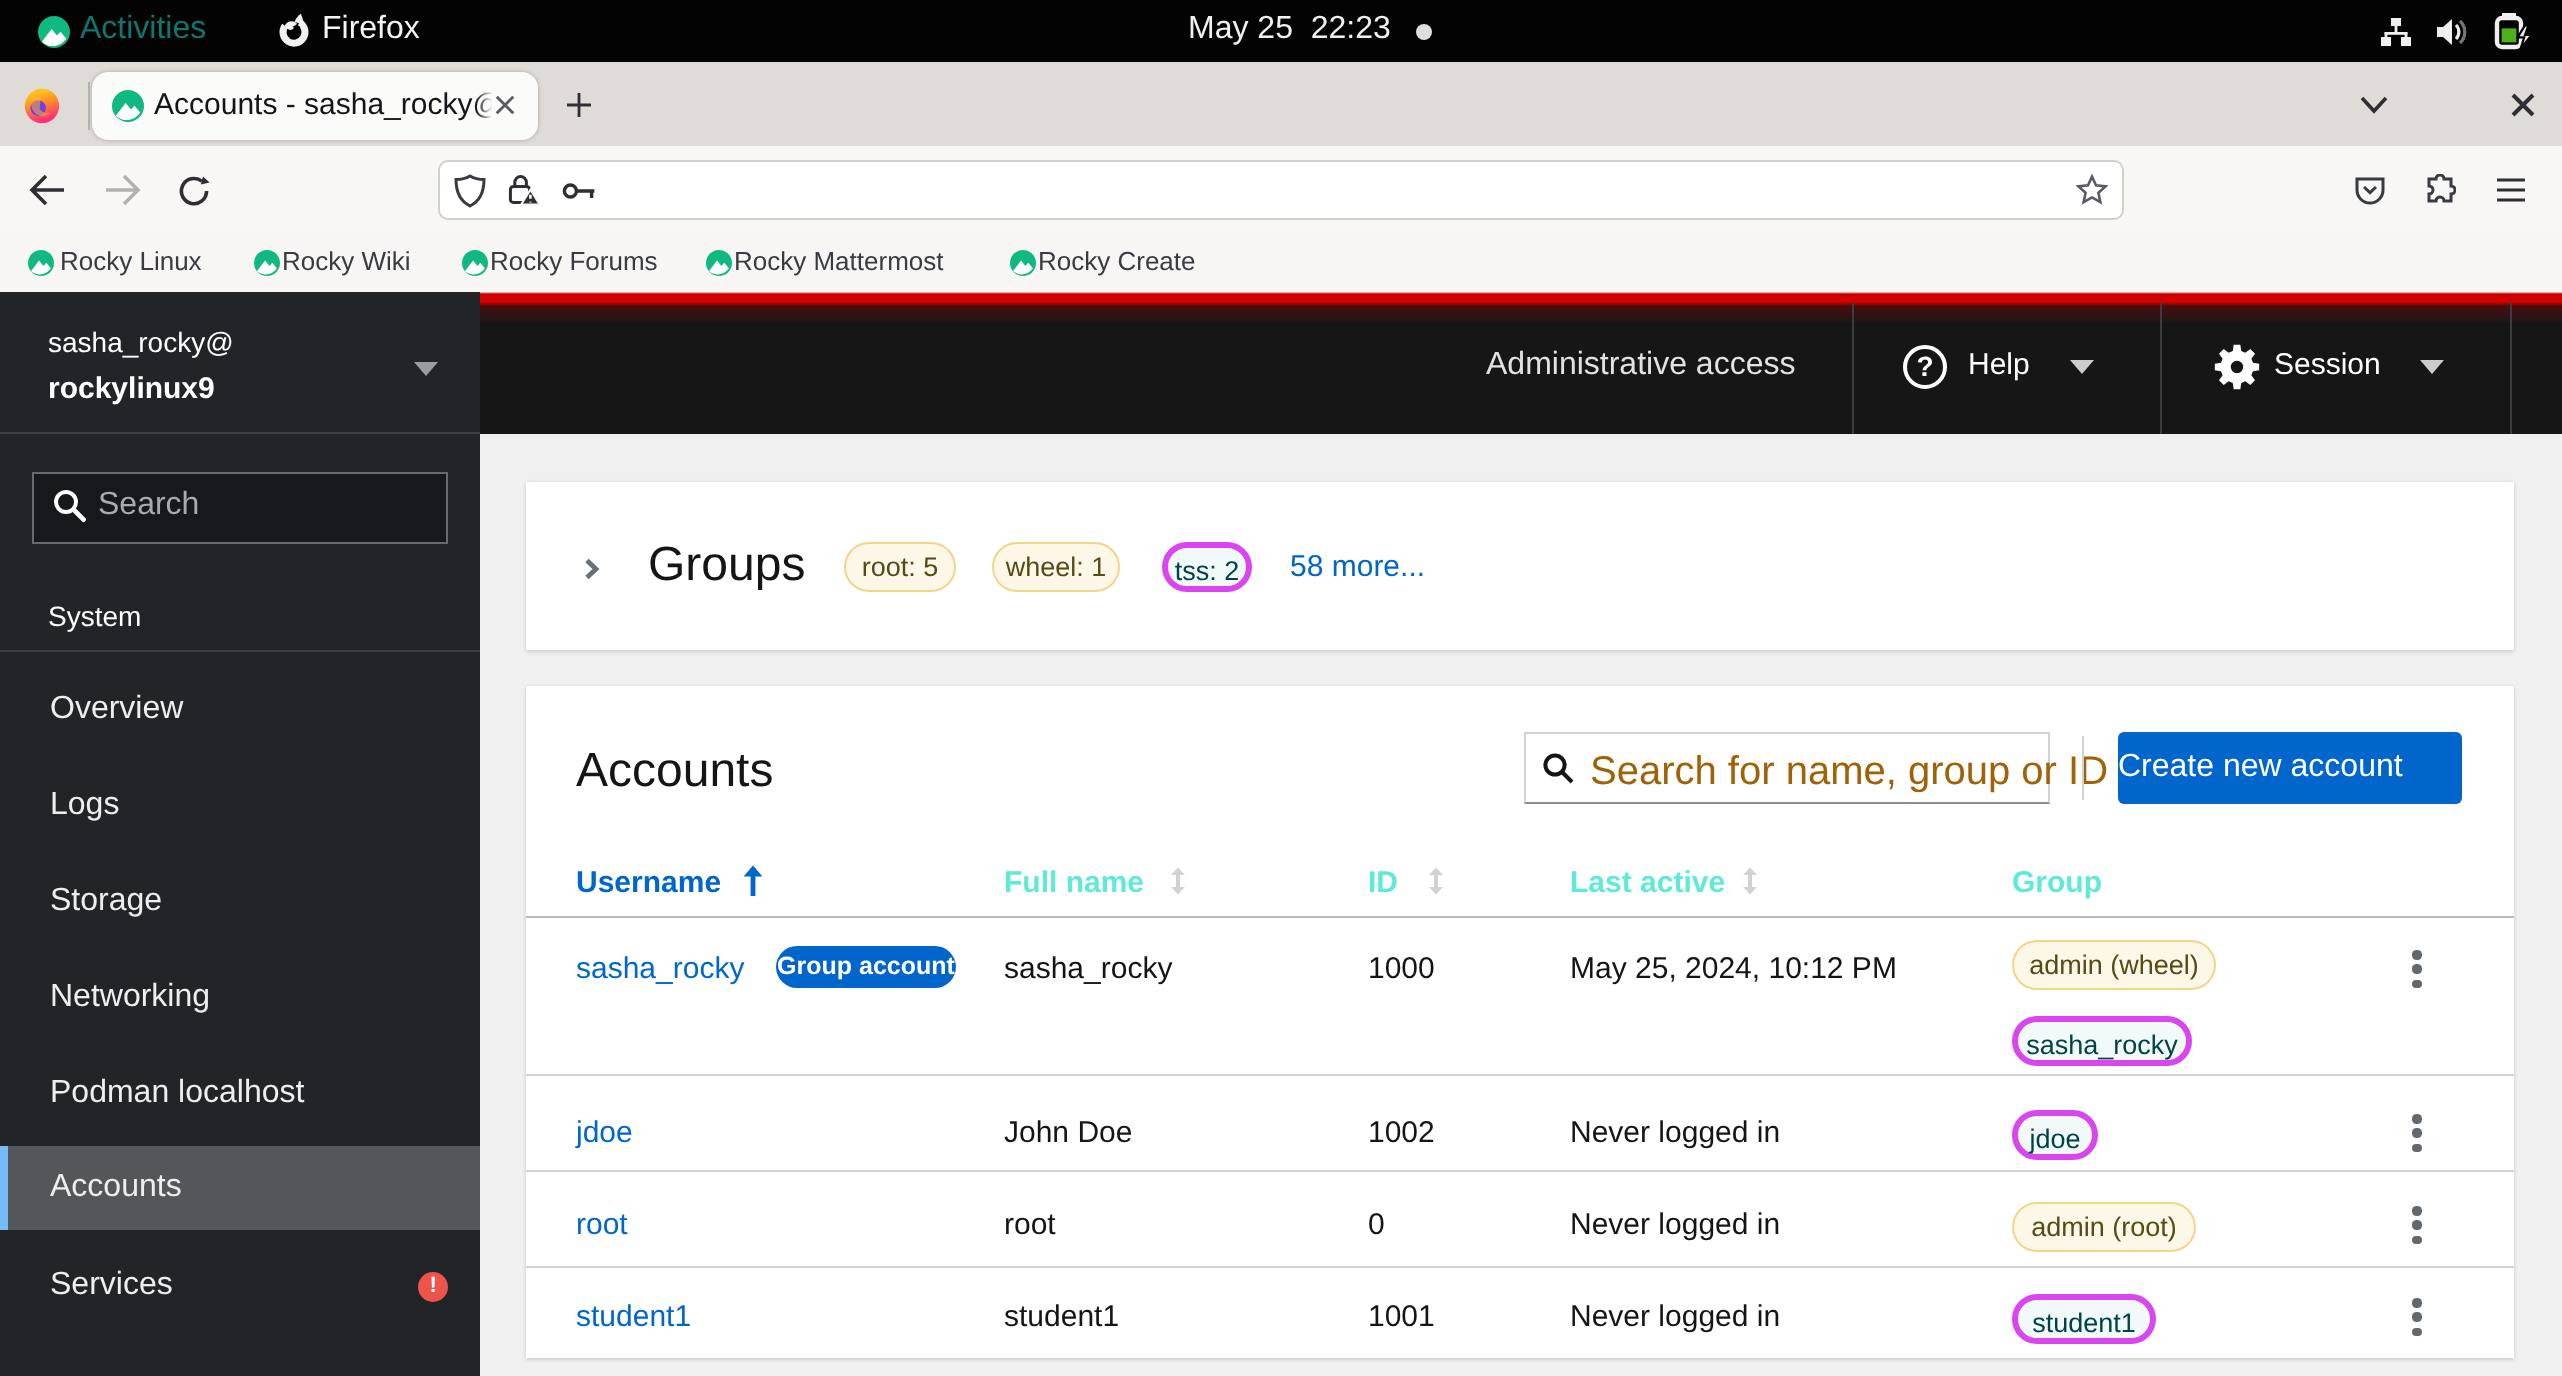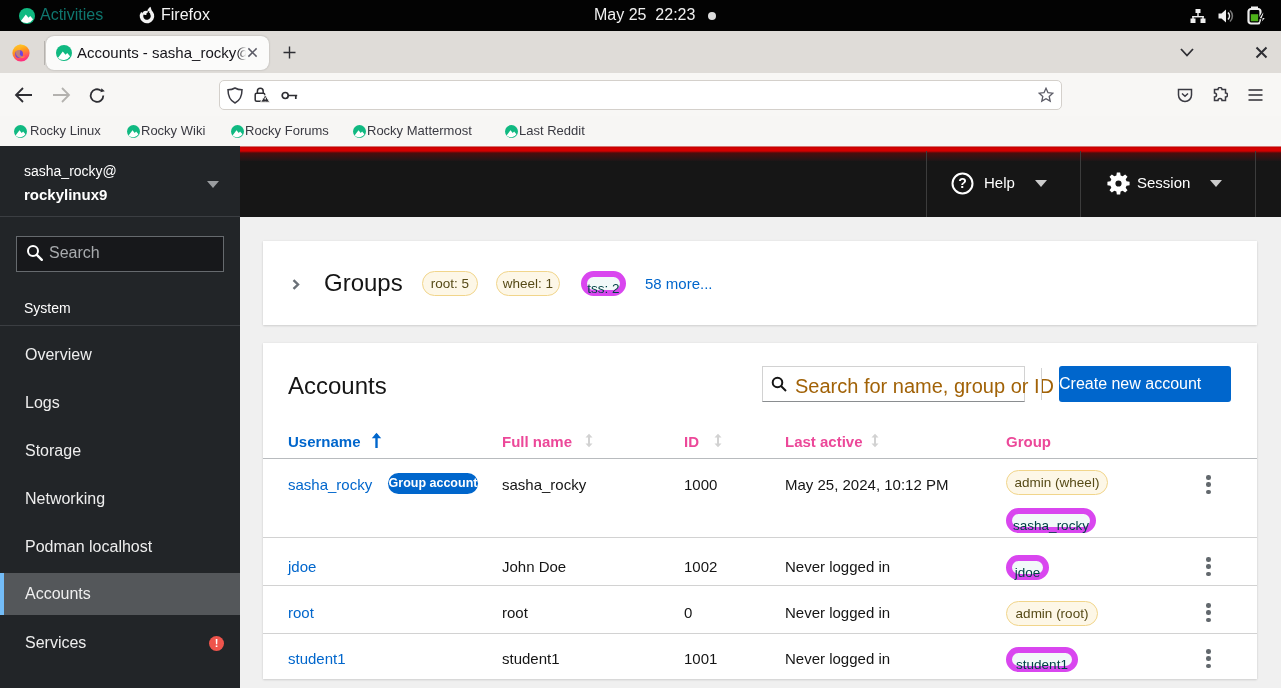--- a/index.html
+++ b/index.html
@@ -43,28 +43,28 @@
   #sb-accounts { left:0; top:573px; width:240px; height:42px; background:#54575a; border-left:4px solid #73bcf7; }
   .nav-item { position:absolute; left:25px; height:20px; line-height:20px; font-size:16px; color:#eeeeee; }
 
   
   .card { position:absolute; background:#fff; box-shadow:0 1px 2px rgba(3,3,3,.12), 0 0 2px rgba(3,3,3,.06); }
   #card-groups { left:263px; top:241px; width:994px; height:84px; }
   #card-accounts { left:263px; top:343px; width:994px; height:336px; }
 
   .chip { position:absolute; height:25px; line-height:23px; border-radius:13px; font-size:13.5px; padding:0; text-align:center; white-space:nowrap; }
   .chip-gold { background:#fdf7e7; border:1px solid #f1d58b; color:#564a17; }
-  .chip-cyan { background:#f2f9f9; border:6px solid #d946ef; color:#004346; }
+  .chip-cyan { background:#f2f9f9; border:3px solid #d946ef; color:#004346; }
 
   .btn-sec { position:absolute; background:#fff; border:1px solid #0066cc; border-radius:3px; color:#0066cc; font-size:16px; text-align:center; }
   .btn-pri { position:absolute; background:#0066cc; border-radius:3px; color:#fff; font-size:16px; }
 
   
   .t15 { font-size:15px; color:#151515; }
-  .hdr { font-size:15px; font-weight:700; color:#ec4899; }
+  .hdr { font-size:15px; font-weight:700; color:#5eead4; }
   .link { color:#0066cc !important; }
 
   .hline { position:absolute; background:#d2d2d2; height:1px; }
   .kebab { position:absolute; width:5px; }
   .kebab i { display:block; width:4.5px; height:4.5px; border-radius:50%; background:#62686d; margin-bottom:2.8px; }
 </style>
 </head>
 <body>
 <div id="app">
 
@@ -208,21 +208,21 @@
   <div class="bm" style="left:245px">Rocky Forums</div>
   <svg class="abs bmi" style="left:353px;top:125px" width="13" height="13" viewBox="0 0 16 16">
       <circle cx="8" cy="8" r="8" fill="#10b981"></circle>
       <path d="M1.9 12.9 L6.8 6.5 L9.5 9.8 L11.2 7.9 L14.1 11.3 A8 8 0 0 1 2 13 Z" fill="#fff"></path>
     </svg>
   <div class="bm" style="left:367px">Rocky Mattermost</div>
   <svg class="abs bmi" style="left:505px;top:125px" width="13" height="13" viewBox="0 0 16 16">
       <circle cx="8" cy="8" r="8" fill="#10b981"></circle>
       <path d="M1.9 12.9 L6.8 6.5 L9.5 9.8 L11.2 7.9 L14.1 11.3 A8 8 0 0 1 2 13 Z" fill="#fff"></path>
     </svg>
-  <div class="bm" style="left:519px">Last Reddit</div>
+  <div class="bm" style="left:519px">Rocky Create</div>
 
   <div class="abs" id="sidebar"></div>
   <div class="abs sb-txt" style="left:24px;top:163px;font-size:14px">sasha_rocky@</div>
   <div class="abs sb-txt" style="left:24px;top:186px;font-size:15px;font-weight:700">rockylinux9</div>
   <div class="abs" style="left:207px;top:181px;width:0;height:0;border-left:6px solid transparent;border-right:6px solid transparent;border-top:7px solid #9a9da0"></div>
   <div class="abs" style="left:0;top:216px;width:240px;height:1px;background:#3b3e42"></div>
   <div class="abs" id="sb-search"></div>
   <svg class="abs" style="left:26px;top:244px" width="18" height="18" viewBox="0 0 18 18">
     <circle cx="7" cy="7" r="5" fill="none" stroke="#fff" stroke-width="2"></circle>
     <path d="M10.8 10.8 L15.8 15.8" stroke="#fff" stroke-width="2.4" stroke-linecap="round"></path>
@@ -236,20 +236,21 @@
   <div class="nav-item" style="top:441px">Storage</div>
   <div class="nav-item" style="top:489px">Networking</div>
   <div class="nav-item" style="top:537px">Podman localhost</div>
   <div class="nav-item" style="top:584px">Accounts</div>
   <div class="nav-item" style="top:633px">Services</div>
   <div class="abs" style="left:209px;top:636px;width:15px;height:15px;border-radius:50%;background:#ee544c"></div>
   <div class="abs" style="left:214.7px;top:636px;width:4px;height:15px;line-height:15px;color:#fff;font-weight:700;font-size:11px">!</div>
 
   <div class="abs" id="masthead"></div>
   <div class="abs" id="redline"></div>
+  <div class="abs mast-txt" style="left:743px;top:146px;font-size:16px;color:#e2e2e2">Administrative access</div>
   <div class="abs mast-div" style="left:926px"></div>
   <svg class="abs" style="left:951px;top:172px" width="23" height="23" viewBox="0 0 23 23">
     <circle cx="11.5" cy="11.5" r="10" fill="none" stroke="#fff" stroke-width="2"></circle>
     <text x="11.5" y="16.2" font-size="14" font-weight="bold" fill="#fff" text-anchor="middle" font-family="Liberation Sans">?</text>
   </svg>
   <div class="abs mast-txt" style="left:984px;top:146px">Help</div>
   <div class="abs" style="left:1035px;top:180px;width:0;height:0;border-left:6px solid transparent;border-right:6px solid transparent;border-top:7px solid #ccc"></div>
   <div class="abs mast-div" style="left:1080px"></div>
   <svg class="abs" style="left:1107px;top:172px" width="23" height="23" viewBox="0 0 23 23">
     <path fill="#fff" fill-rule="evenodd" d="M9.37 3.48 L9.83 0.42 L13.17 0.42 L13.63 3.48 L15.67 4.32 L18.15 2.49 L20.51 4.85 L18.68 7.33 L19.52 9.37 L22.58 9.83 L22.58 13.17 L19.52 13.63 L18.68 15.67 L20.51 18.15 L18.15 20.51 L15.67 18.68 L13.63 19.52 L13.17 22.58 L9.83 22.58 L9.37 19.52 L7.33 18.68 L4.85 20.51 L2.49 18.15 L4.32 15.67 L3.48 13.63 L0.42 13.17 L0.42 9.83 L3.48 9.37 L4.32 7.33 L2.49 4.85 L4.85 2.49 L7.33 4.32 Z M14.60 11.50 A3.1 3.1 0 1 0 8.40 11.50 A3.1 3.1 0 1 0 14.60 11.50 Z"></path>

